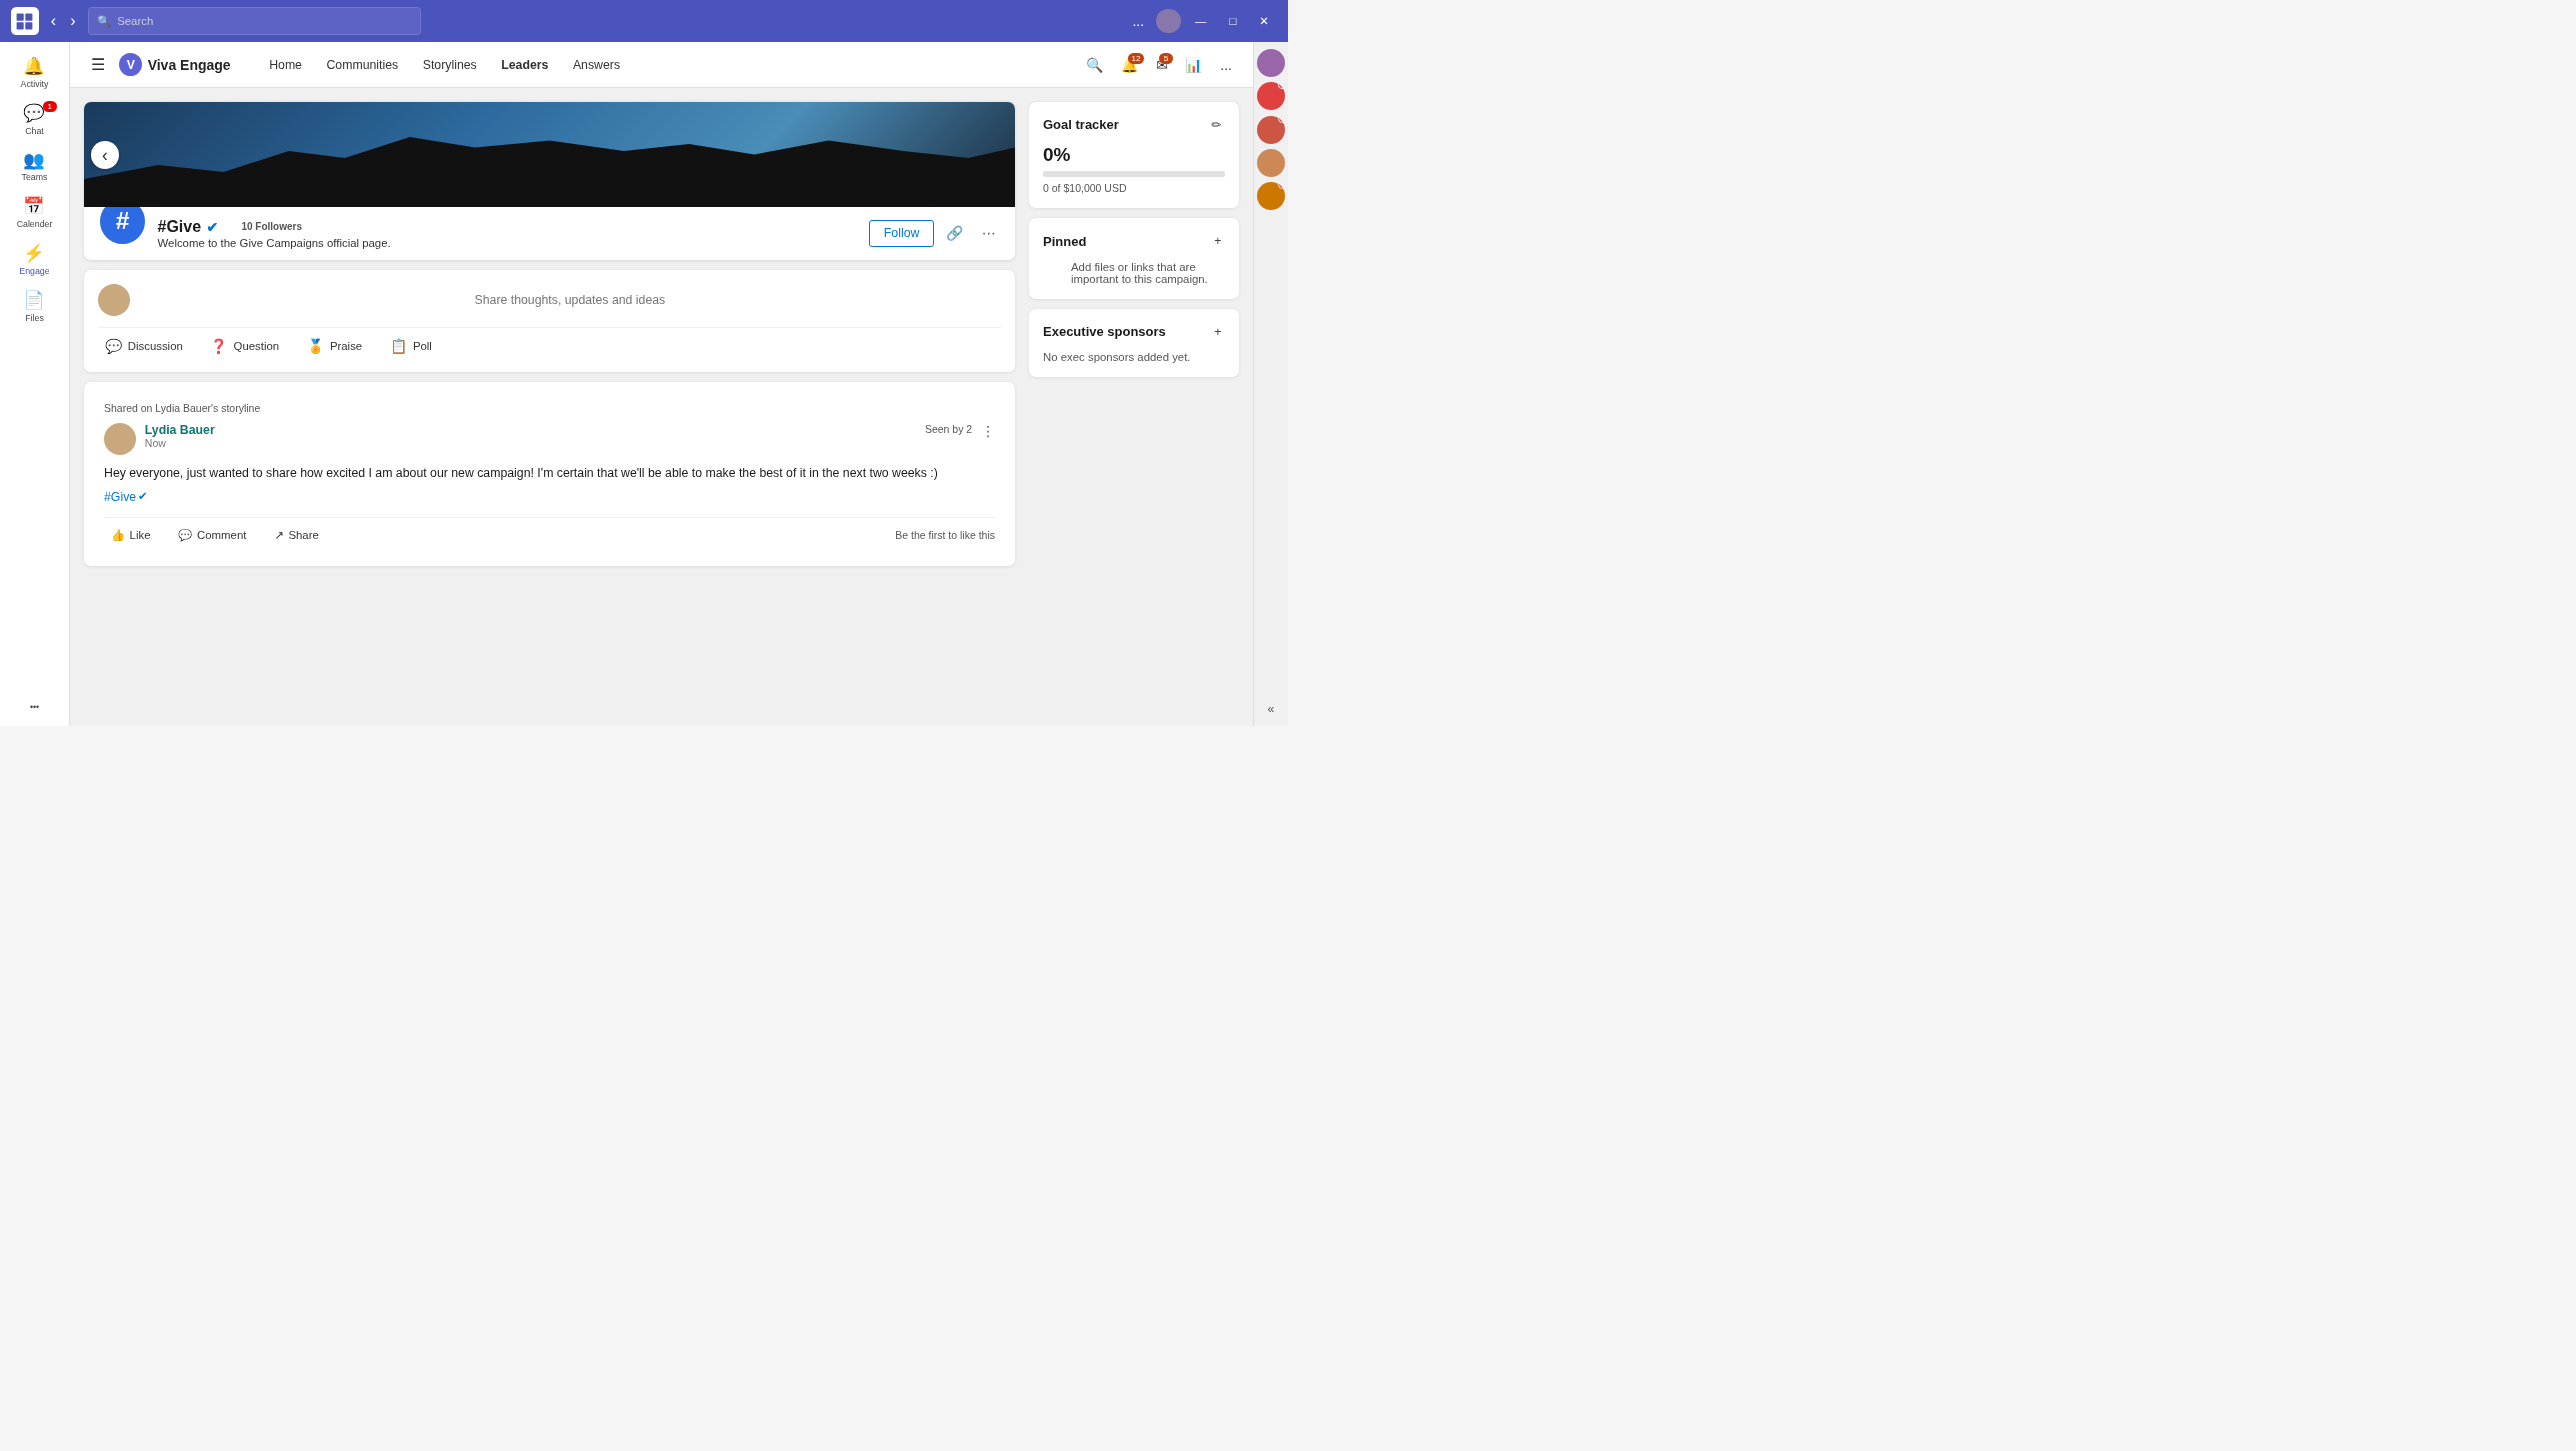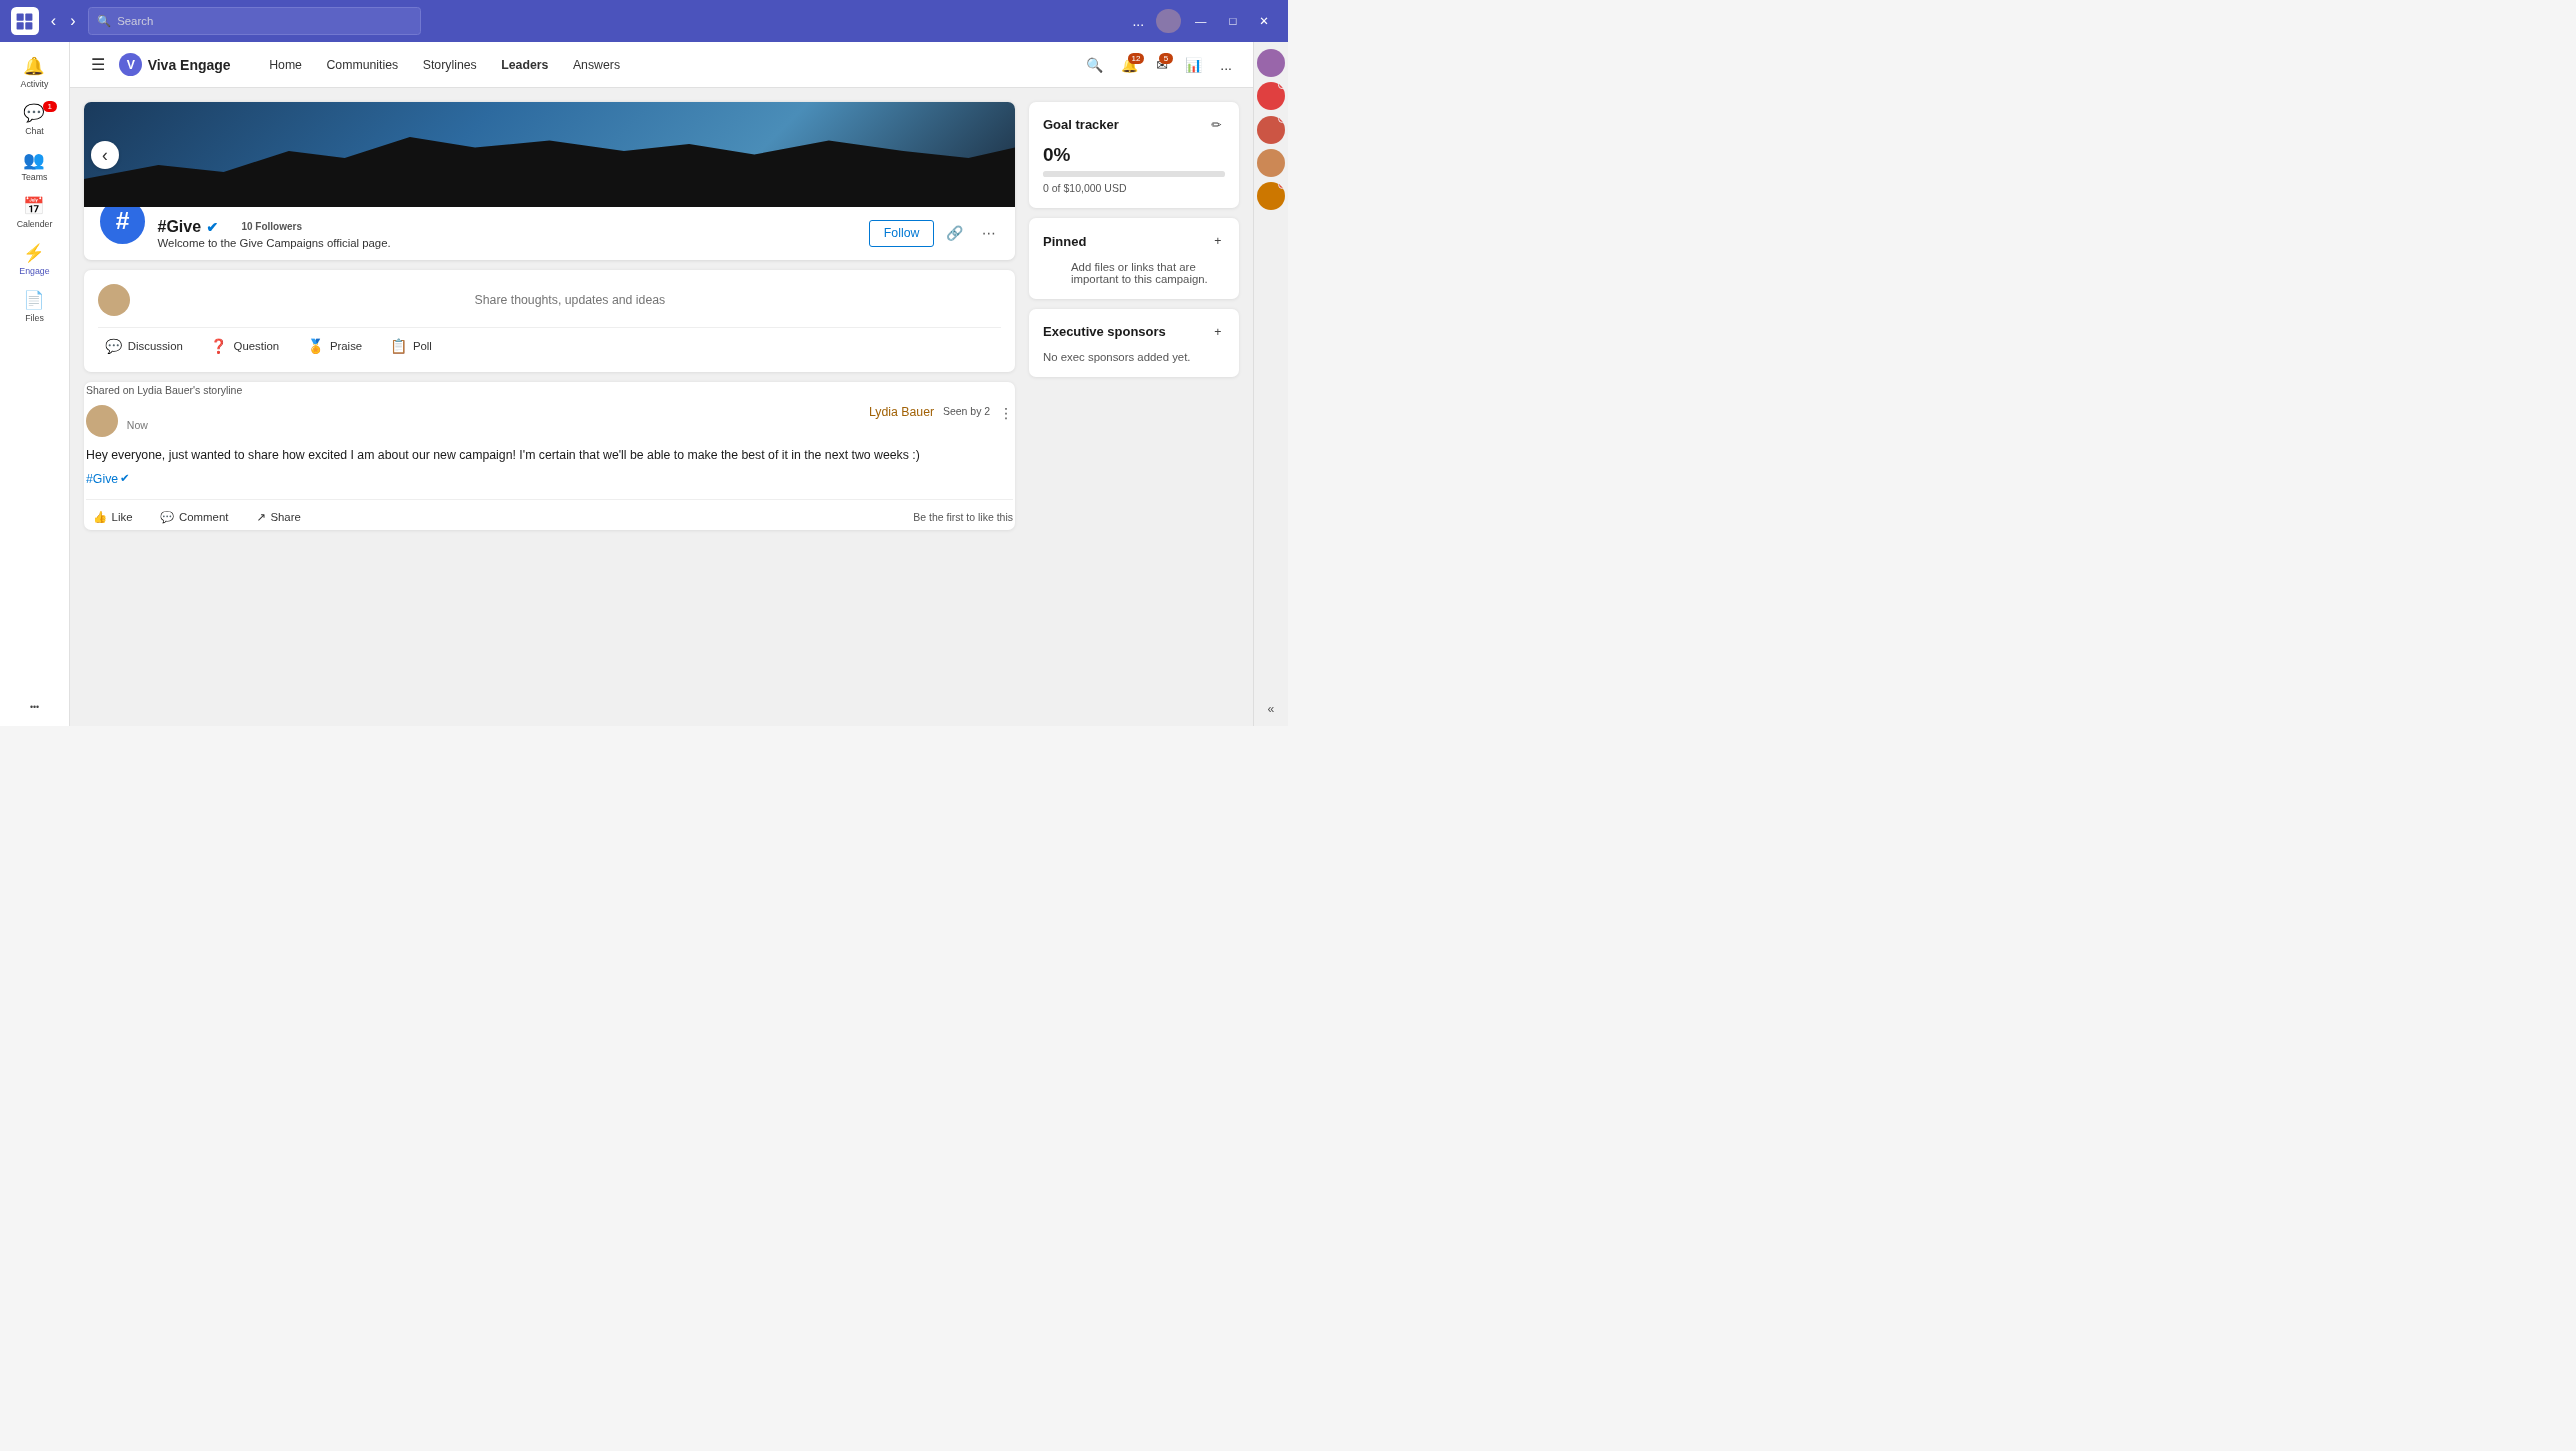--- a/index.html
+++ b/index.html
@@ -106,26 +106,26 @@
     .composer-top { display: flex; align-items: center; gap: 8.8px; }
     .composer-avatar { width: 32px; height: 32px; border-radius: 50%; background: #c8a87c; flex-shrink: 0; }
     .composer-input {
       flex: 1; border: none; outline: none; font-size: 12.3px; color: #888; background: transparent; cursor: text; text-align: center;
     }
     .composer-actions { display: flex; gap: 14px; margin-top: 10.5px; padding-top: 7px; border-top: 0.9px solid #eee; }
     .composer-action { display: flex; align-items: center; gap: 5.3px; font-size: 11.4px; color: #333; cursor: pointer; padding: 3.5px 7px; border-radius: 3.5px; border: none; background: none; }
     .composer-action .action-icon { font-size: 14px; }
 
     
-    .post-card { background: #fff; border-radius: 7px; padding: 2px; box-shadow: 0 0.9px 3.5px rgba(0,0,0,0.08); }
+    .post-card { background: #fff; border-radius: 7px; padding: 20px; box-shadow: 0 0.9px 3.5px rgba(0,0,0,0.08); }
     .post-shared-label { font-size: 10.5px; color: #555; margin-bottom: 8.8px; }
     .post-header { display: flex; align-items: flex-start; gap: 8.8px; margin-bottom: 8.8px; }
     .post-avatar { width: 32px; height: 32px; border-radius: 50%; background: #c8a87c; flex-shrink: 0; }
     .post-author-info { flex: 1; }
-    .post-author { font-size: 12.3px; font-weight: 400; color: #a16207; text-align: right; }
+    .post-author { font-size: 12.3px; font-weight: 700; color: #0f766e; }
     .post-time { font-size: 10.5px; color: #777; }
     .post-seen { font-size: 10.5px; color: #555; }
     .post-menu-btn { background: none; border: none; font-size: 14px; cursor: pointer; color: #555; }
     .post-body { font-size: 12.3px; color: #1a1a1a; line-height: 1.5; }
     .post-tag { color: #0078d4; font-size: 12.3px; cursor: pointer; display: inline-flex; align-items: center; gap: 1.8px; margin-top: 5.3px; }
     .post-actions { display: flex; gap: 14px; margin-top: 10.5px; padding-top: 7px; border-top: 0.9px solid #eee; align-items: center; }
     .post-action { display: flex; align-items: center; gap: 4.4px; font-size: 11.4px; color: #333; cursor: pointer; padding: 3.5px 7px; border-radius: 3.5px; border: none; background: none; }
     .post-likes { margin-left: auto; font-size: 10.5px; color: #555; }
 
     

